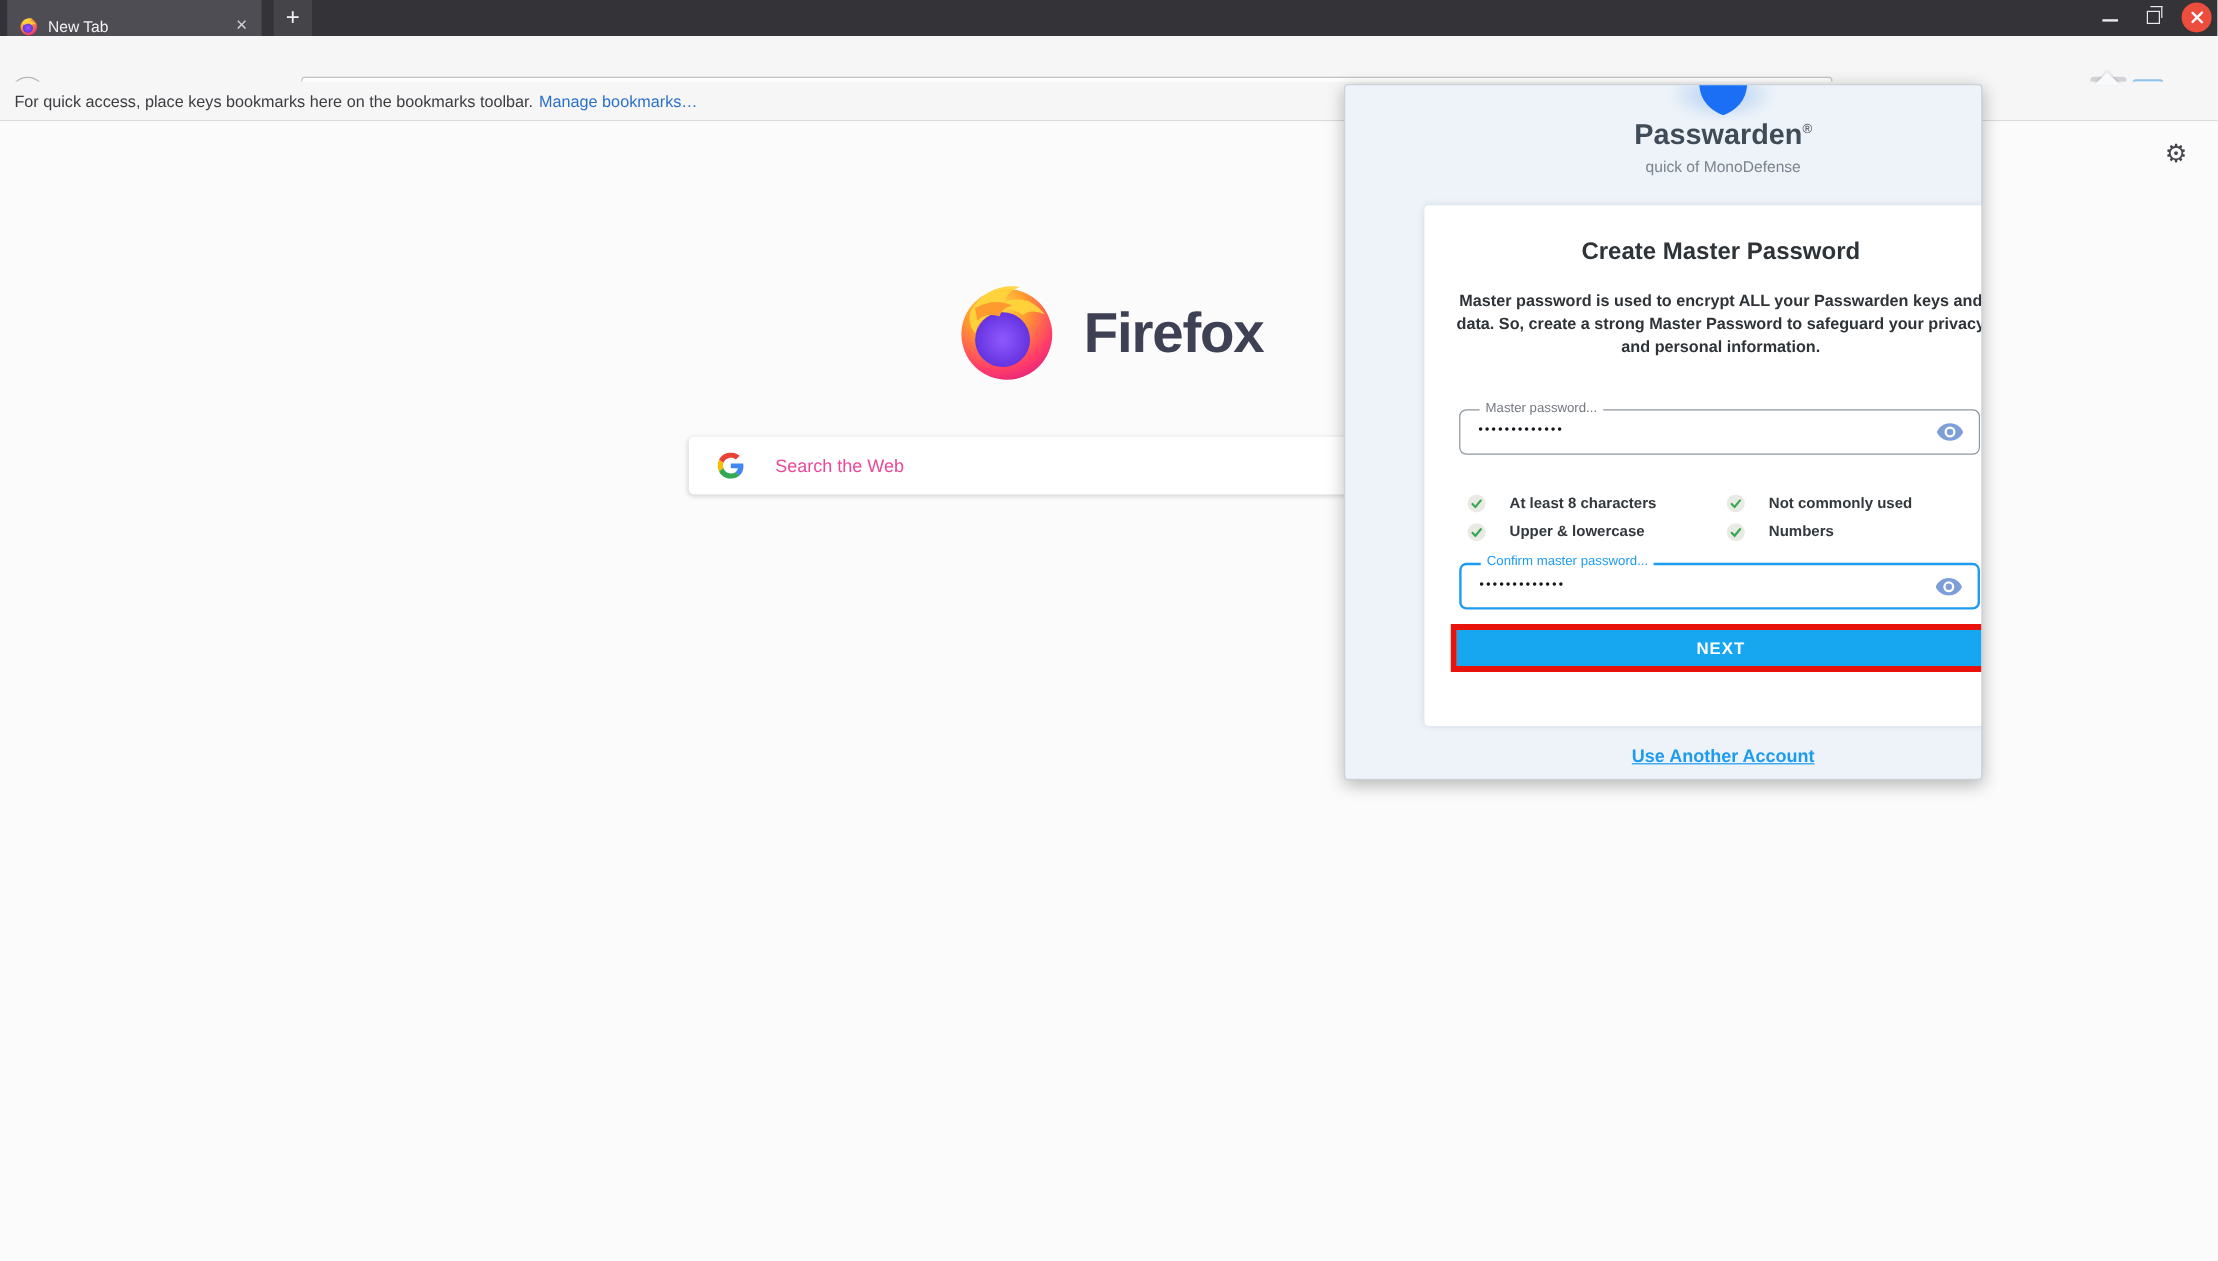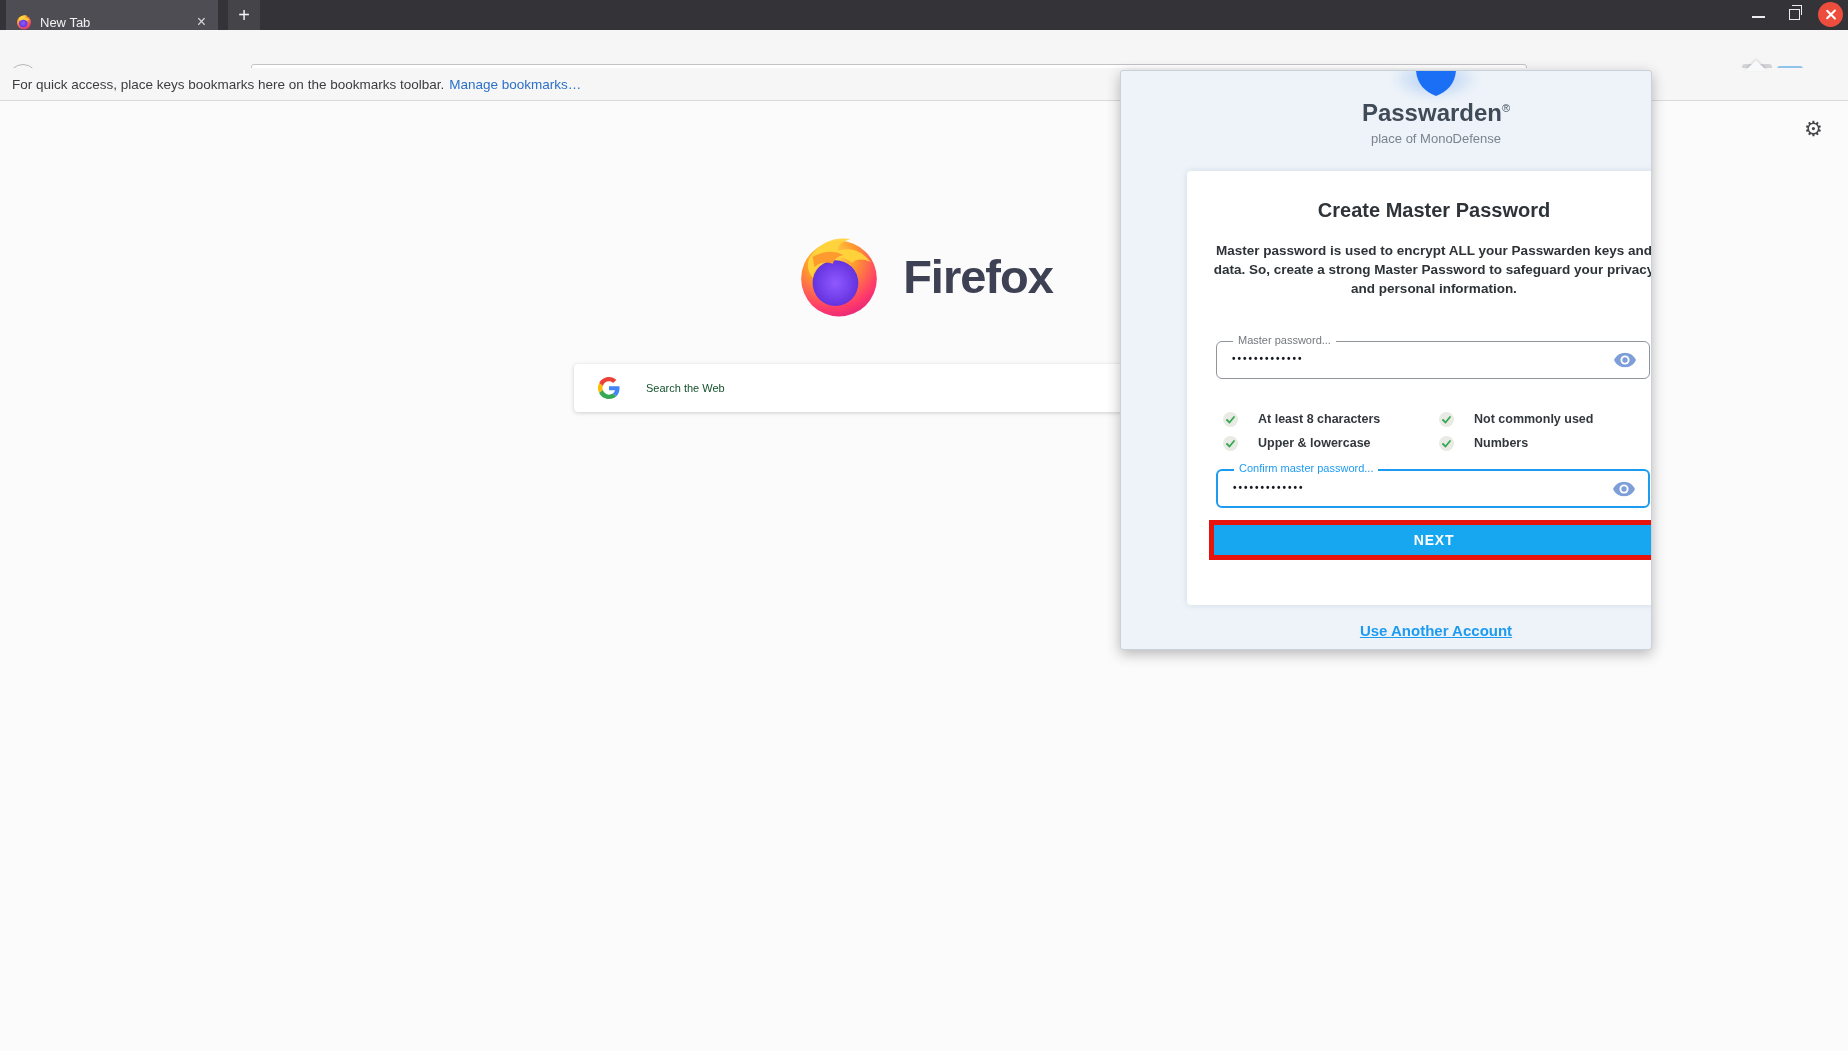--- a/index.html
+++ b/index.html
@@ -58,21 +58,21 @@
 
   
   .page { position:absolute; left:0; top:101px; width:1848px; height:950px; background:#fbfbfb; }
   .brand-block { position:absolute; left:0; top:131px; width:1848px; display:flex;
          align-items:center; justify-content:center; gap:20px; }
   .fx-wordmark { font-size:47px; font-weight:bold; color:#3e4154; letter-spacing:-1px; }
   .websearch { position:absolute; left:574px; top:263px; width:701px; height:48px; background:#fff;
          border-radius:4px; box-shadow:0 1px 4px rgba(0,0,0,0.18); display:flex; align-items:center;
          padding-left:24px; }
   .websearch .gicon { margin-right:26px; }
-  .ws-placeholder { color:#14532d; font-size:11px; }
+  .ws-placeholder { color:#ec4899; font-size:15px; }
   .gear { position:absolute; left:1804px; top:17px; font-size:21px; color:#45454b; line-height:21px; }
 
   
   .popup-arrow { position:absolute; left:1745px; top:60px; width:0; height:0;
          border-left:11px solid transparent; border-right:11px solid transparent;
          border-bottom:11px solid #f7f9fb; z-index:6;
          filter:drop-shadow(0 -1px 1px rgba(0,0,0,0.15)); }
   .popup { position:absolute; left:1120px; top:70px; width:532px; height:580px; background:#eef3f9;
          border:1px solid #c9d1d9; border-radius:3px; box-shadow:0 4px 14px rgba(0,0,0,0.28); z-index:5; }
   .popup-inner { position:relative; width:100%; height:100%; overflow:hidden; }
@@ -256,21 +256,21 @@
 
   <div class="popup-arrow"></div>
   <div class="popup">
     <div class="popup-inner">
       <div class="logo-glow"></div>
       <svg class="logo-shield" width="46" height="52" viewBox="0 0 46 52">
         <path d="M23 0 L43 7 V24 C43 38 34 47 23 51 C12 47 3 38 3 24 V7 Z" fill="#1a6ff5"></path>
         <path d="M10 8 L23 16 L36 8 L36 15 L23 23 L10 15 Z" fill="#ffffff"></path>
       </svg>
       <div class="pw-brand"><span>Passwarden</span><sup>®</sup></div>
-      <div class="pw-sub">place of MonoDefense</div>
+      <div class="pw-sub">quick of MonoDefense</div>
 
       <div class="card">
         <div class="card-title">Create Master Password</div>
         <div class="card-desc">Master password is used to encrypt ALL your Passwarden keys and data. So, create a strong Master Password to safeguard your privacy and personal information.</div>
 
         <div class="field field-master">
           <span class="field-label">Master password...</span>
           <span class="field-value">•••••••••••••</span>
           <svg class="eye" width="22" height="15" viewBox="0 0 24 16">
             <path d="M12 0C6 0 1.7 4 0 8c1.7 4 6 8 12 8s10.3-4 12-8C22.3 4 18 0 12 0z" fill="#7d9ed8"></path>

